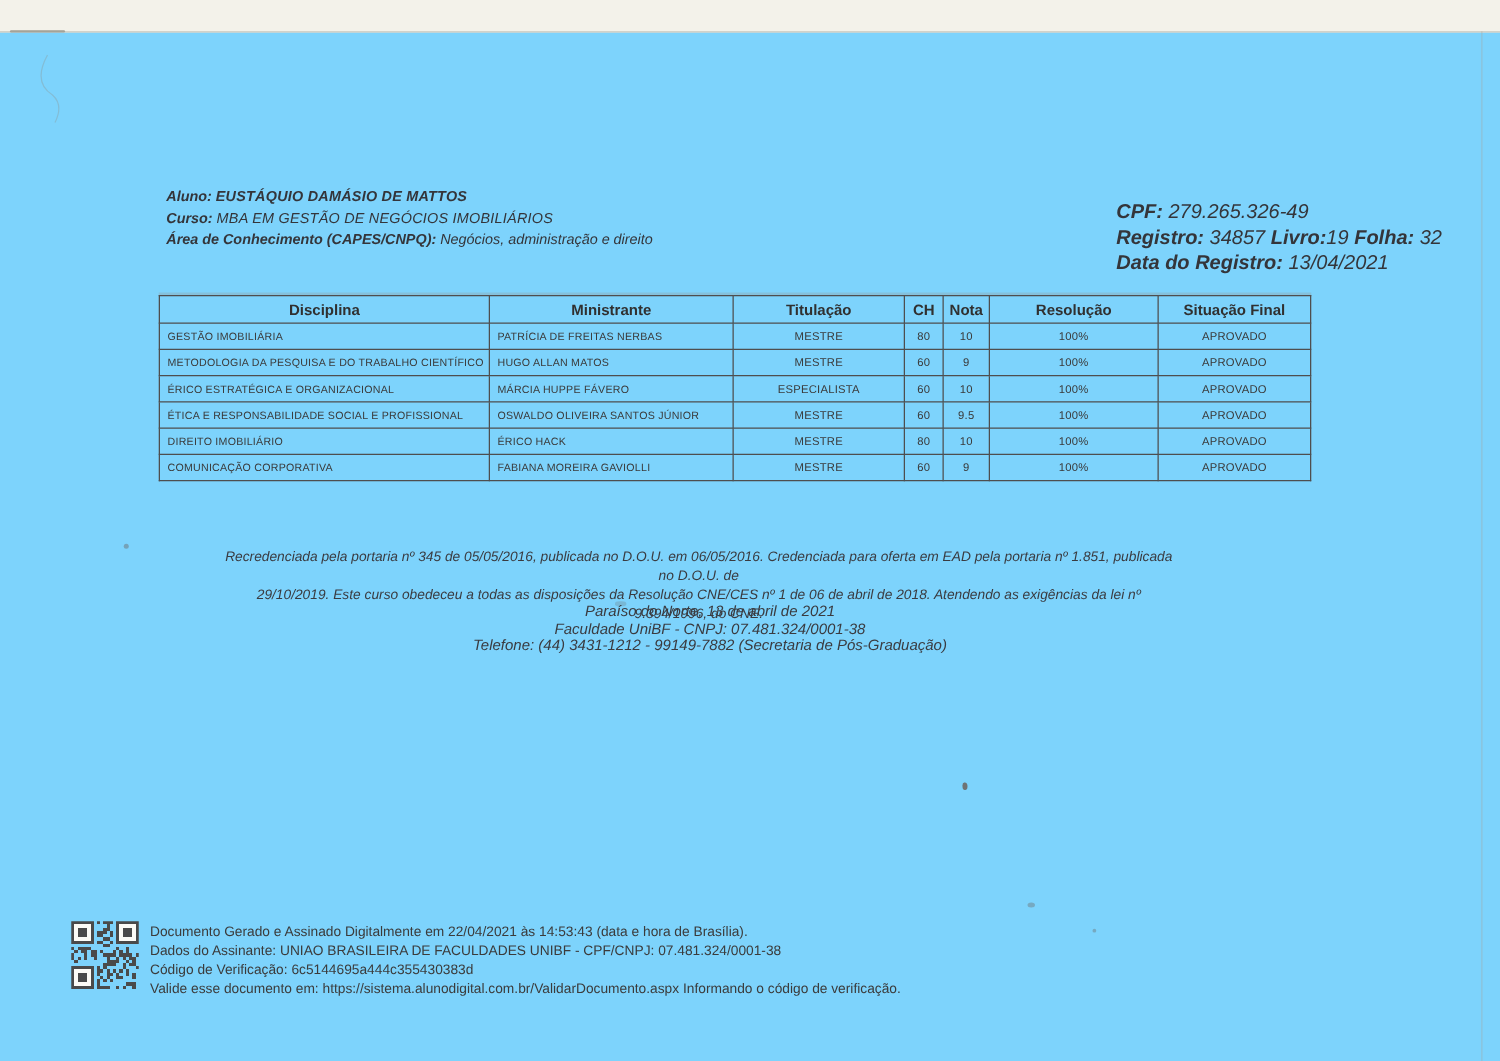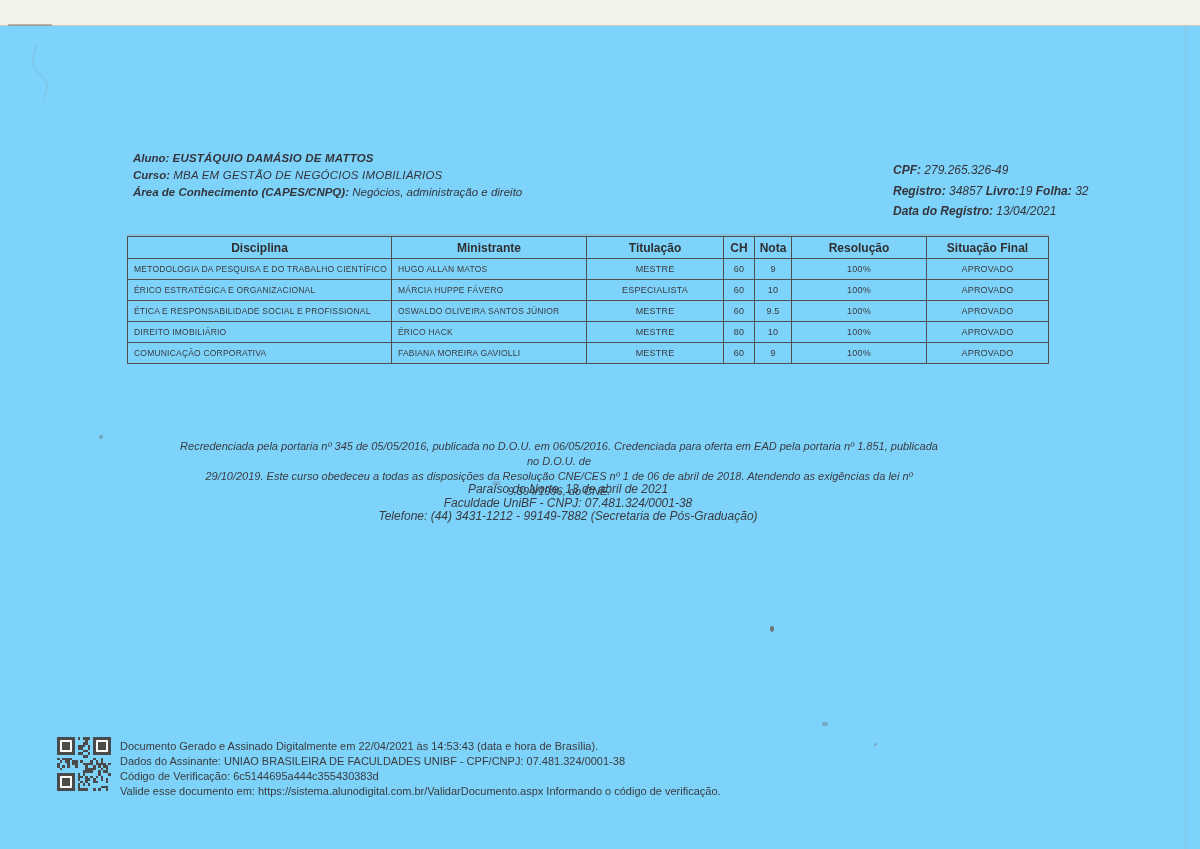--- a/index.html
+++ b/index.html
@@ -15,21 +15,21 @@
   .scan-wisp{position:absolute;left:22px;top:42px;opacity:.3;}
   .speck{position:absolute;background:#6a5b52;border-radius:50%;}
   .sp1{left:770px;top:626px;width:4px;height:6px;opacity:.8;border-radius:40% 60% 50% 50%;}
   .sp2{left:822px;top:722px;width:6px;height:4px;opacity:.35;}
   .sp3{left:99px;top:435px;width:4px;height:4px;opacity:.4;}
   .sp4{left:874px;top:743px;width:3px;height:3px;opacity:.35;}
   .sp5{left:492px;top:481px;width:9px;height:4px;opacity:.22;border-radius:40%;}
 
   
   .student-block{position:absolute;left:133px;top:150px;font-style:italic;font-size:11.5px;line-height:17px;color:#34353a;}
-  .registry-block{position:absolute;left:893px;top:160px;font-style:italic;font-size:12px;line-height:20.5px;color:#34353a;}
+  .registry-block{position:absolute;left:893px;top:160px;font-style:italic;font-size:16px;line-height:20.5px;color:#34353a;}
   .lbl{font-weight:bold;}
   .caps{letter-spacing:.2px;}
 
   
   .grades-table{
     position:absolute;left:127px;top:236px;width:921px;
     border-collapse:collapse;table-layout:fixed;
     box-shadow:0 -2px 0 rgba(150,148,140,.28);
   }
   .grades-table th{
@@ -123,20 +123,29 @@
         <th>Disciplina</th>
         <th>Ministrante</th>
         <th>Titulação</th>
         <th>CH</th>
         <th>Nota</th>
         <th>Resolução</th>
         <th>Situação Final</th>
       </tr>
     </thead>
     <tbody>
+        <tr>
+          <td class="cell-left">GESTÃO IMOBILIÁRIA</td>
+          <td class="cell-left">PATRÍCIA DE FREITAS NERBAS</td>
+          <td class="cell-center">MESTRE</td>
+          <td class="cell-center">80</td>
+          <td class="cell-center">10</td>
+          <td class="cell-center">100%</td>
+          <td class="cell-center">APROVADO</td>
+        </tr>
         <tr>
           <td class="cell-left">METODOLOGIA DA PESQUISA E DO TRABALHO CIENTÍFICO</td>
           <td class="cell-left">HUGO ALLAN MATOS</td>
           <td class="cell-center">MESTRE</td>
           <td class="cell-center">60</td>
           <td class="cell-center">9</td>
           <td class="cell-center">100%</td>
           <td class="cell-center">APROVADO</td>
         </tr>
         <tr>

